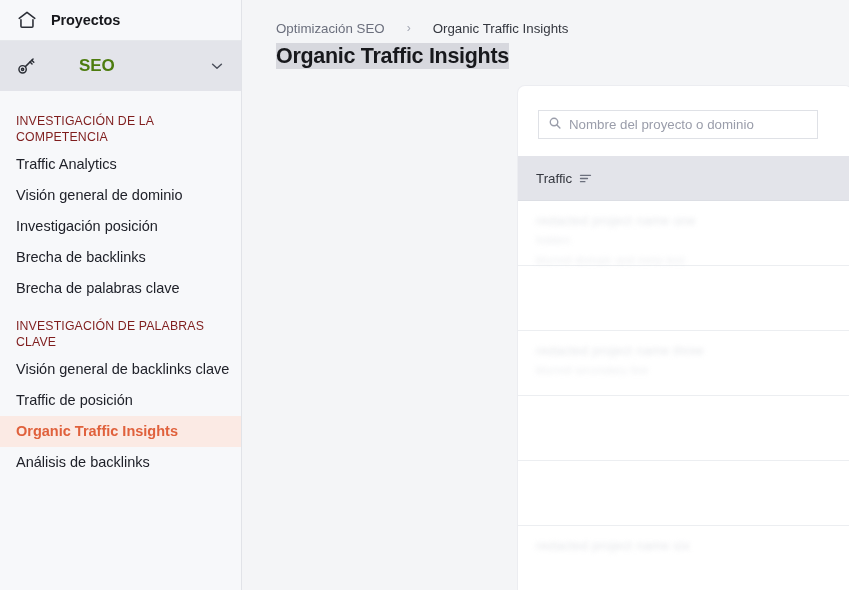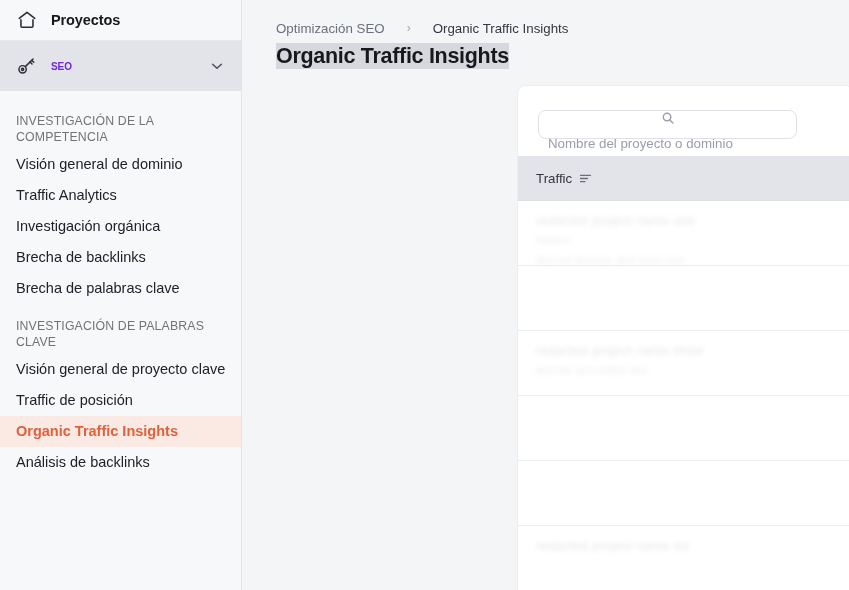--- a/index.html
+++ b/index.html
@@ -39,46 +39,47 @@
   }
   .side-seo {
     display: flex;
     align-items: center;
     height: 50px;
     padding: 0 16px;
     gap: 13px;
     background: #e3e4ea;
   }
   .side-seo .lbl {
-    font-size: 10px;
+    font-size: 17px;
     font-weight: bold;
-    color: #6d28d9;
+    color: #4d7c0f;
     flex: 1;
     letter-spacing: -0.1px;
+    margin-left: 28px;
   }
   .ico { width: 22px; height: 22px; display:block; flex:0 0 22px; }
   .chev { width: 16px; height: 16px; display:block; }
 
   .navlist { padding-top: 8px; }
   .nav-item {
     display: block;
     font-size: 14.5px;
     color: #20222a;
     padding: 6px 16px;
     line-height: 19px;
     white-space: nowrap;
   }
   .nav-item.active {
     background: #fbeae4;
     color: #e0613c;
     font-weight: bold;
   }
   .nav-group {
     font-size: 12.3px;
-    color: #737373;
+    color: #7f1d1d;
     padding: 14px 16px 4px 16px;
     line-height: 16px;
     letter-spacing: 0.15px;
     text-transform: uppercase;
   }
 
   
   #main {
     flex: 1 1 auto;
     height: 590px;
@@ -115,30 +116,29 @@
     bottom: -10px;
     background: #ffffff;
     border-radius: 8px;
     border: 1px solid #ecedf1;
     border-bottom: none;
     overflow: hidden;
   }
   .card-pad { padding: 24px 0 0 20px; }
 
   .searchbox {
-    width: 259px;
+    width: 280px;
     height: 29px;
     border: 1px solid #dfe1e6;
-    border-radius: 8px;
+    border-radius: 0;
     background: #fff;
     display: flex;
     align-items: center;
     padding: 0 9px;
     gap: 7px;
-    flex-direction: column;
   }
   .searchbox input {
     border: none;
     outline: none;
     font-size: 13.3px;
     color: #3c3f47;
     font-family: "Liberation Sans", sans-serif;
     width: 100%;
     background: transparent;
   }
@@ -216,27 +216,27 @@
       <span class="lbl">SEO</span>
       <span class="chev">
         <svg viewBox="0 0 16 16" width="16" height="16" fill="none" stroke="#4c505c" stroke-width="1.5" stroke-linecap="round" stroke-linejoin="round">
           <path d="M3.6 6.2 8 10.2l4.4-4"></path>
         </svg>
       </span>
     </div>
 
     <div class="navlist" id="navlist">
         <div class="nav-group">INVESTIGACIÓN DE LA COMPETENCIA</div>
+        <div class="nav-item">Traffic Analytics</div>
         <div class="nav-item">Visión general de dominio</div>
-        <div class="nav-item">Traffic Analytics</div>
-        <div class="nav-item">Investigación orgánica</div>
+        <div class="nav-item">Investigación posición</div>
         <div class="nav-item">Brecha de backlinks</div>
         <div class="nav-item">Brecha de palabras clave</div>
         <div class="nav-group">INVESTIGACIÓN DE PALABRAS CLAVE</div>
-        <div class="nav-item">Visión general de proyecto clave</div>
+        <div class="nav-item">Visión general de backlinks clave</div>
         <div class="nav-item">Traffic de posición</div>
         <div class="nav-item active">Organic Traffic Insights</div>
         <div class="nav-item">Análisis de backlinks</div>
       </div>
   </nav>
 
   <main id="main">
 
     <div class="crumb">
       <span>Optimización SEO</span>

